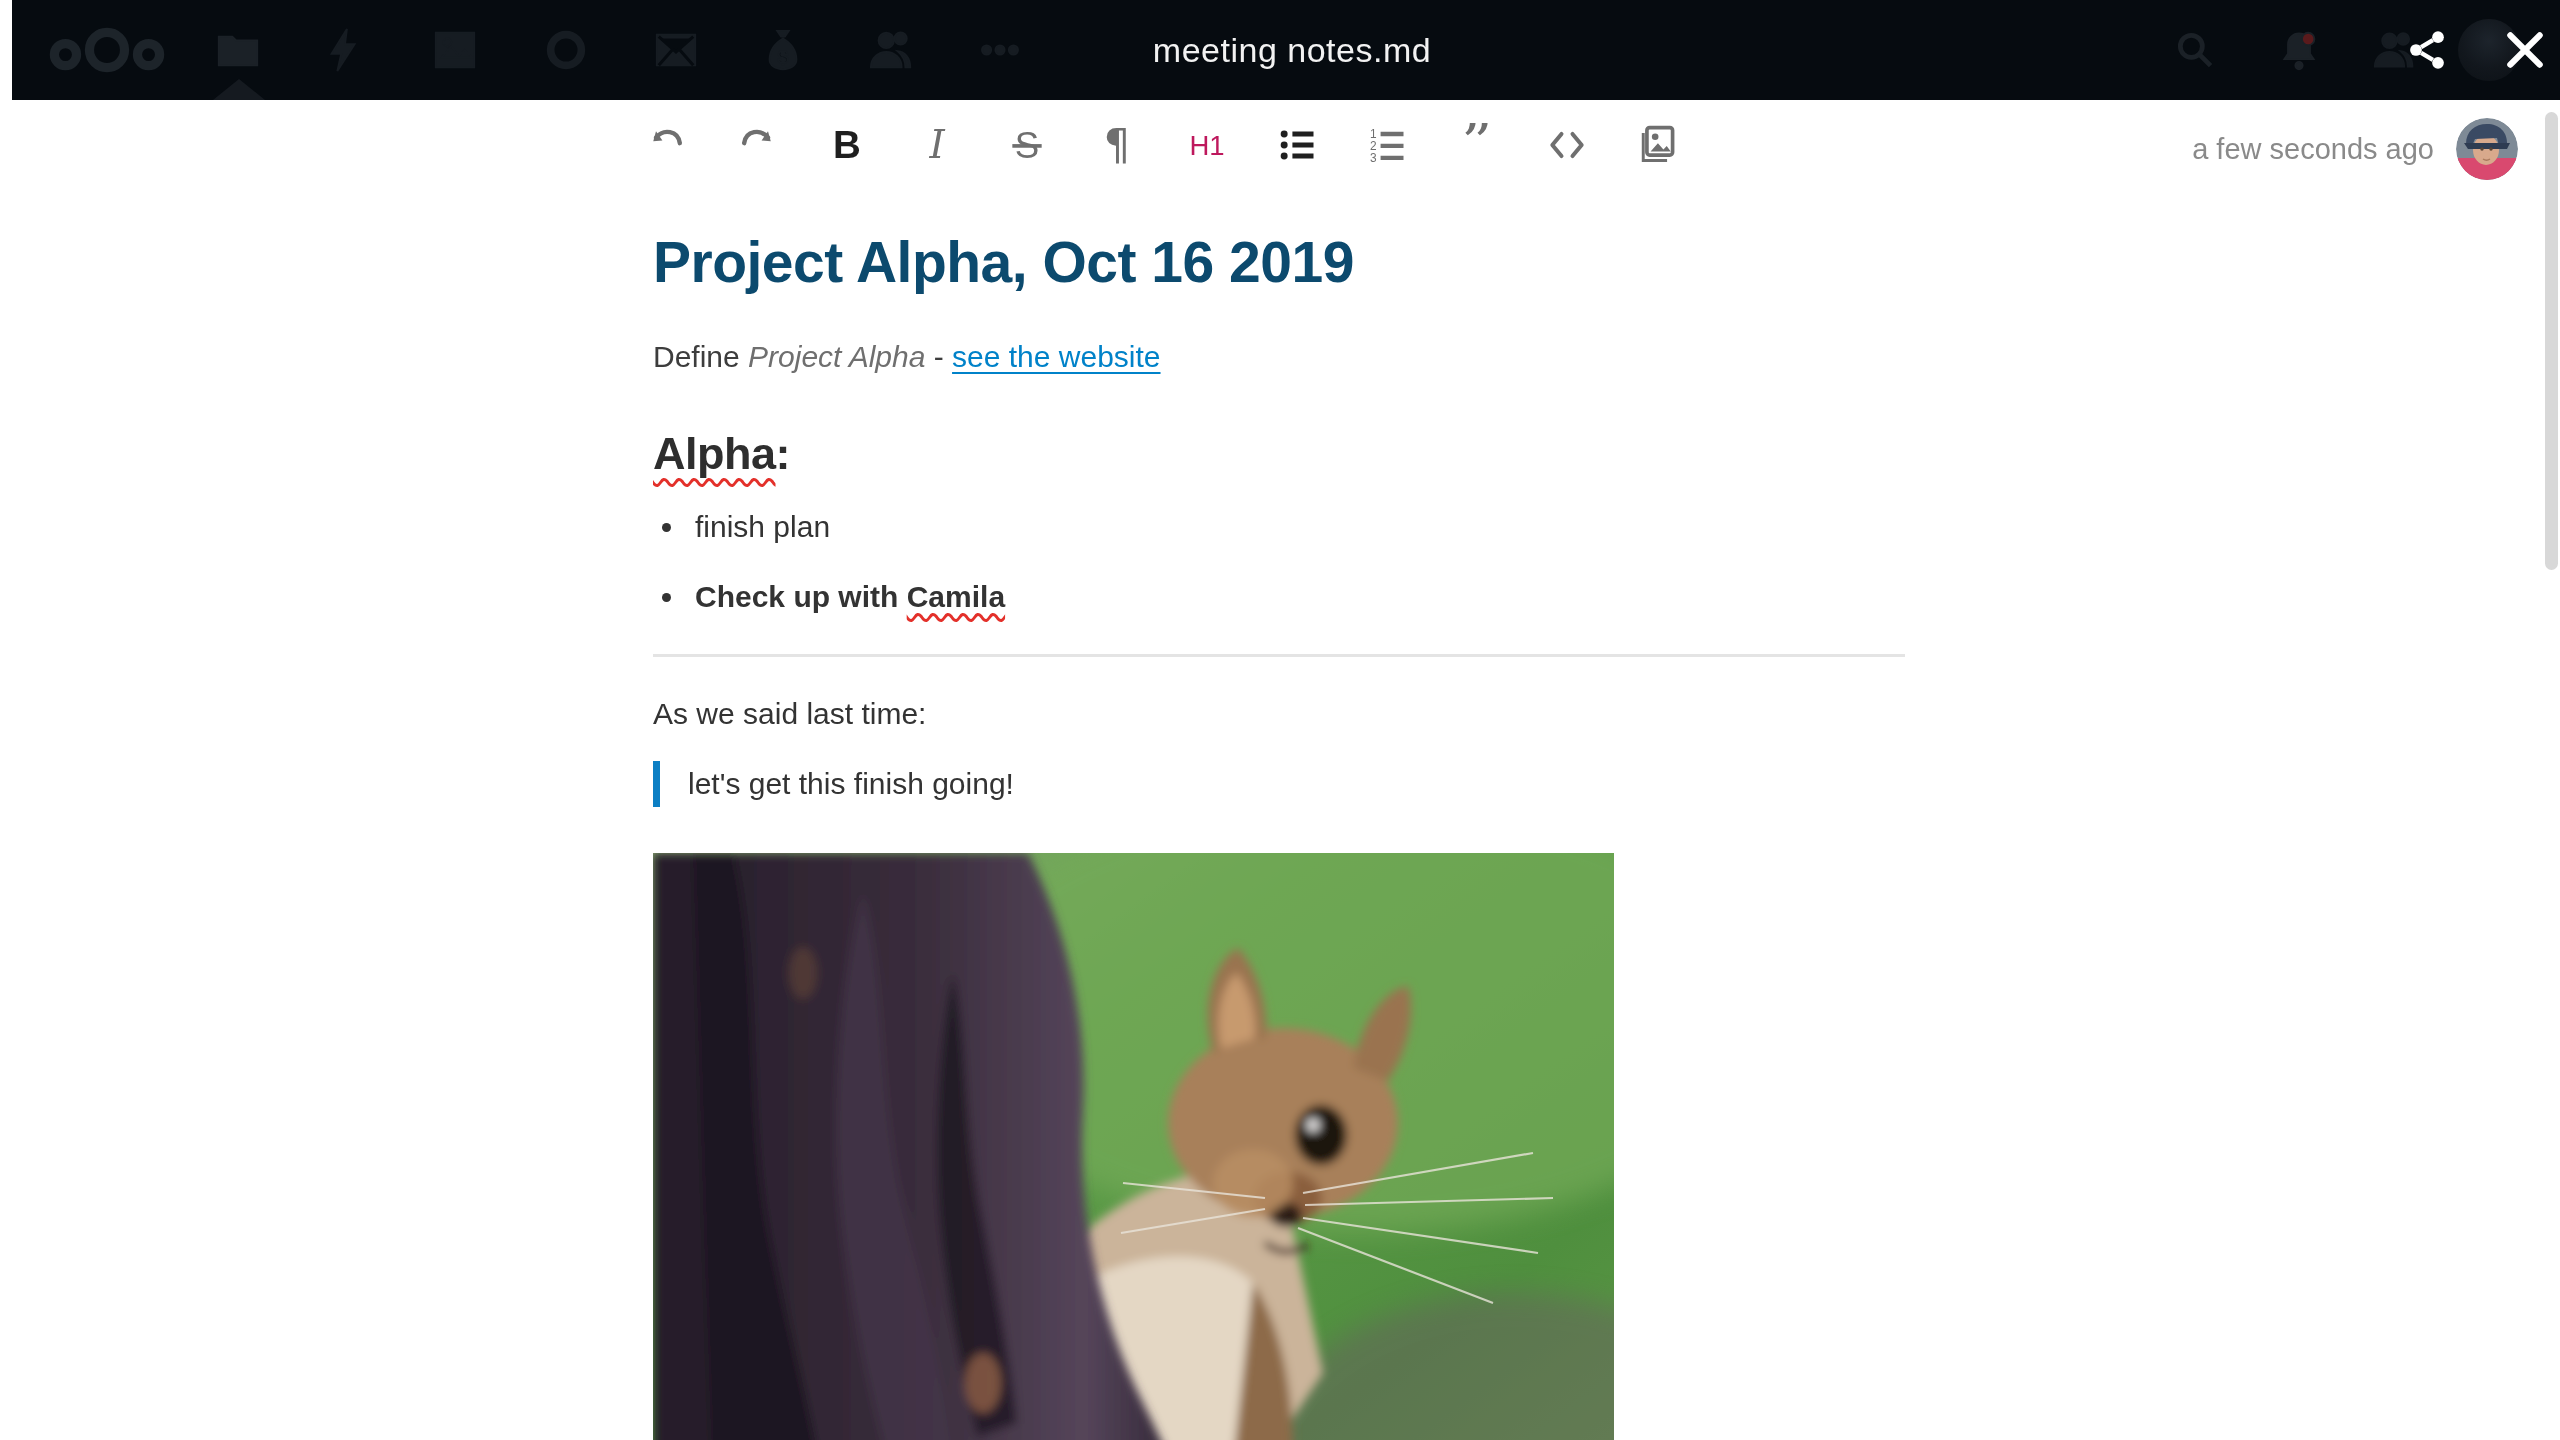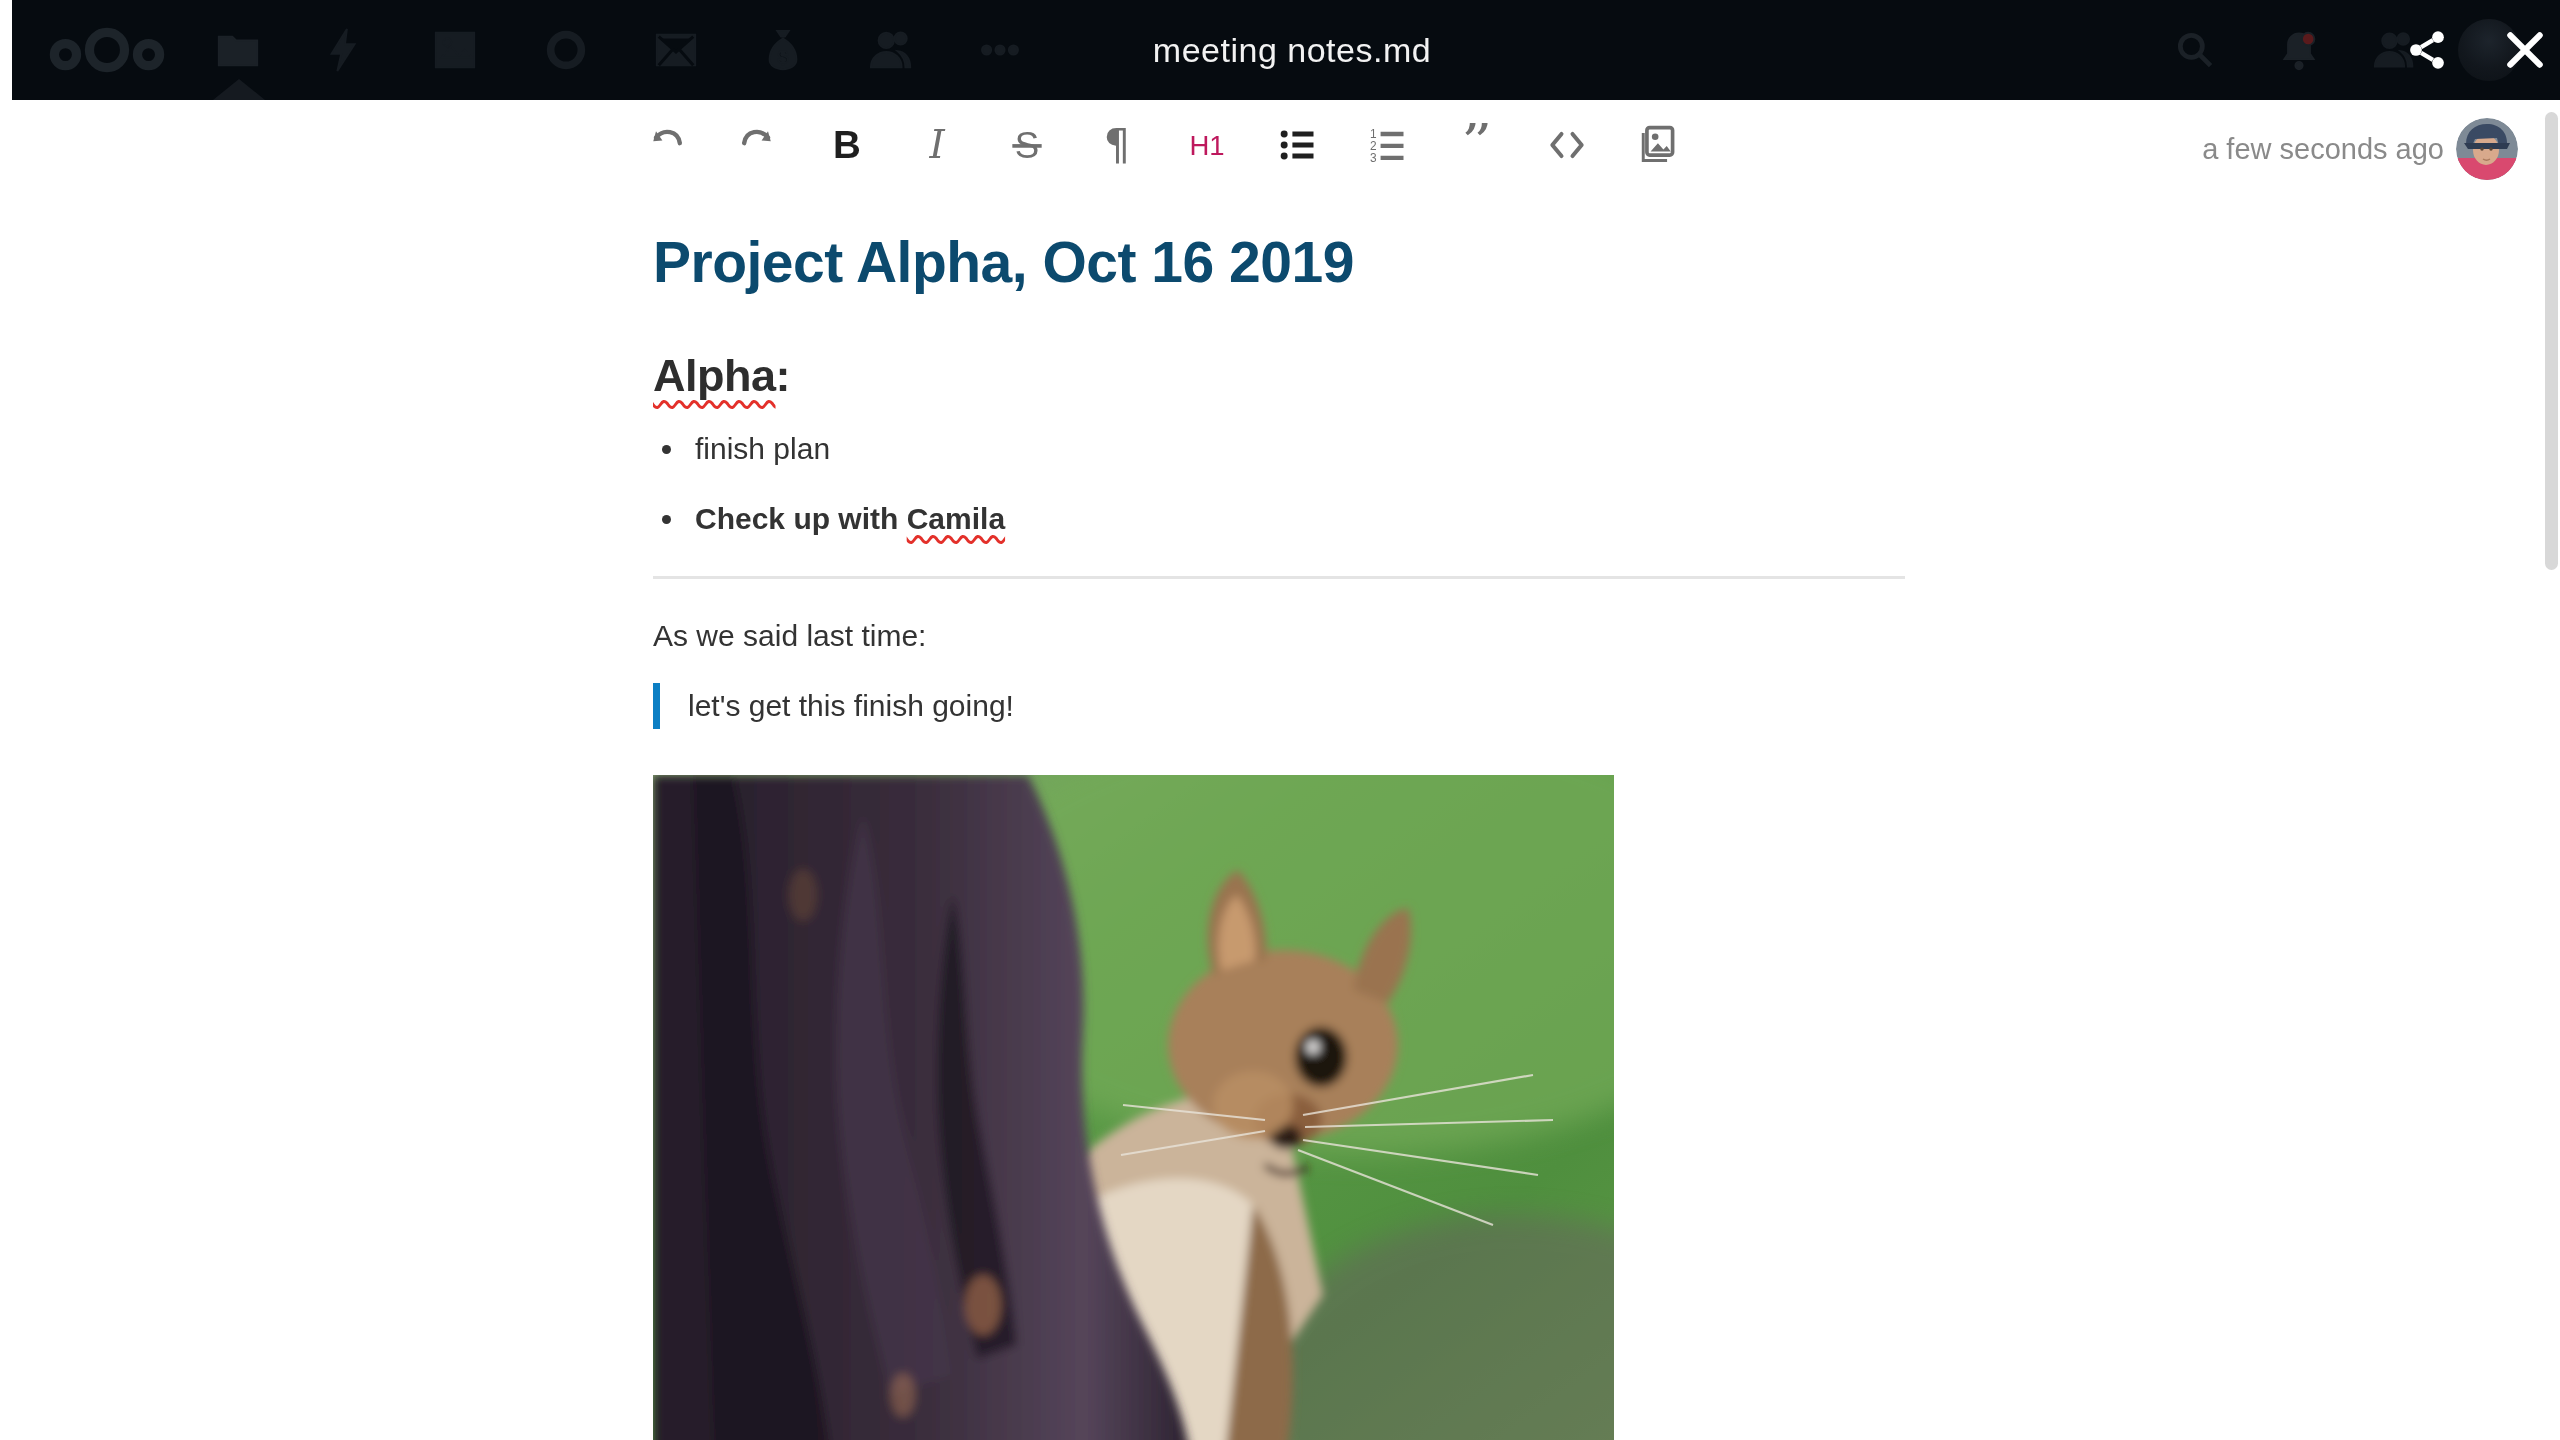--- a/index.html
+++ b/index.html
@@ -24,21 +24,21 @@
     background:radial-gradient(circle at 50% 35%, #1d242c 0%, #12171d 55%, #0c1116 100%); z-index:41; }
 
   
   .toolbar { position:absolute; left:622px; top:112px; height:66px; display:flex; z-index:10; }
   .tb-btn { width:90px; height:66px; display:flex; align-items:center; justify-content:center; cursor:pointer; }
   .tb-btn svg { width:44px; height:44px; }
   .g  { color:#6f6f6f; }  
   .k  { color:#1f1f1f; }  
   .lg { color:#be185d; }  
 
-  .saved-row { position:absolute; right:42px; top:116px; height:66px; display:flex; align-items:center; gap:12px; z-index:10; }
+  .saved-row { position:absolute; right:42px; top:116px; height:66px; display:flex; align-items:center; gap:22px; z-index:10; }
   .saved-text { color:#8a8a8a; font-size:29px; }
   .avatar { width:62px; height:62px; border-radius:50%; overflow:hidden; flex:0 0 auto; }
 
   
   .doc { position:absolute; left:653px; top:100px; width:1252px; color:#333; z-index:5; }
   .doc h1 { font-size:57px; font-weight:700; color:#0c4a6e; margin-top:130px; line-height:1.15; letter-spacing:-.5px; }
   .doc p.intro { margin-top:44px; font-size:30px; color:#3d3d3d; }
   .doc p.intro .em { font-style:italic; color:#6f6f6f; }
   .doc a.link { color:#0082c9; text-decoration:underline; text-underline-offset:5px; text-decoration-thickness:2px; cursor:pointer; }
   .doc h2 { margin-top:54px; font-size:45px; font-weight:700; color:#2e2e2e; letter-spacing:-.5px; }
@@ -261,20 +261,21 @@
             <circle cx="35" cy="31" r="1.7" fill="#5a4636"></circle>
           <path d="M27 41c2 1.5 5 1.5 7 0" stroke="#a97a5e" stroke-width="1.4" fill="none"></path>
         </g>
       </svg>
     </div>
   </div>
 
   <div class="doc">
     <h1>Project Alpha, Oct 16 2019</h1>
 
+    <p class="intro"><span>Define </span><span class="em">Project Alpha</span><span> - </span><a class="link">see the website</a></p>
 
     <h2><span class="squiggle">Alpha</span><span>:</span></h2>
 
     <ul>
       <li>finish plan</li>
       <li class="bold"><span>Check up with </span><span class="squiggle-sm">Camila</span></li>
     </ul>
 
     <hr>
 

